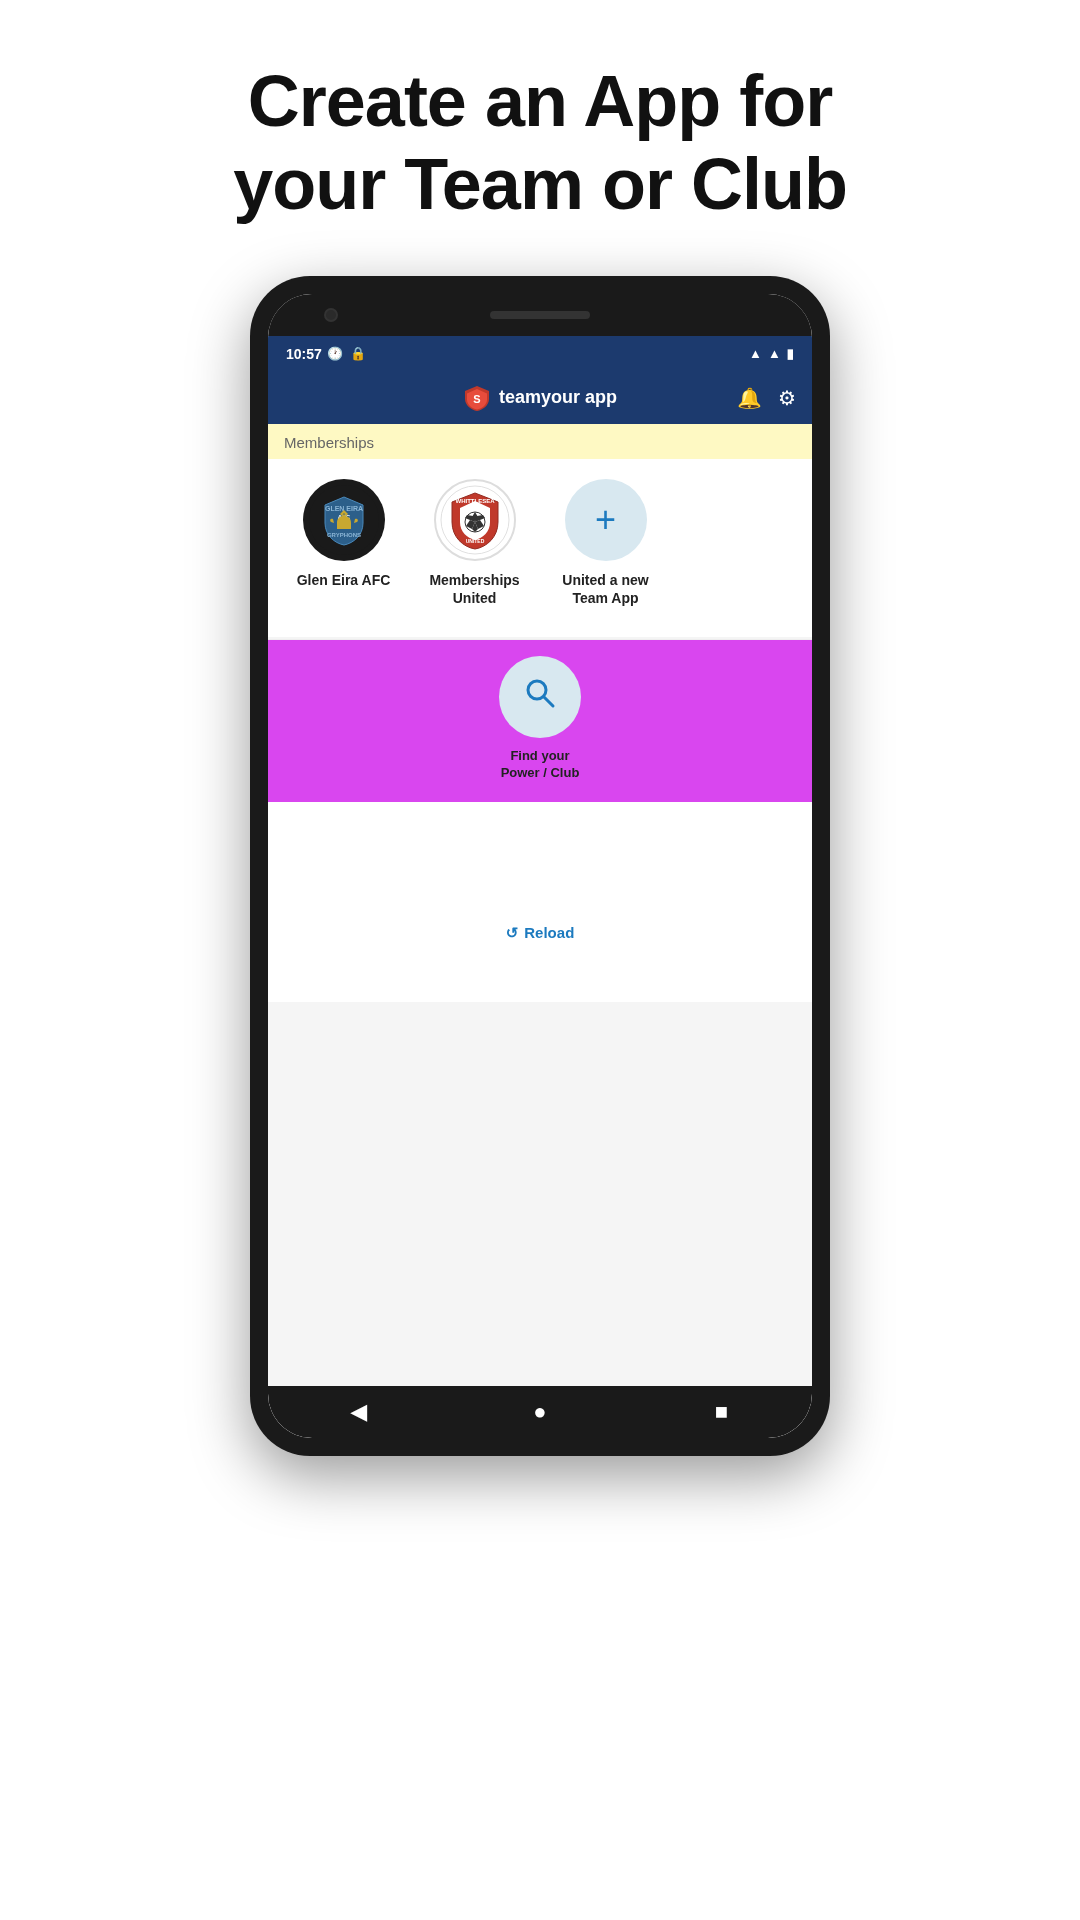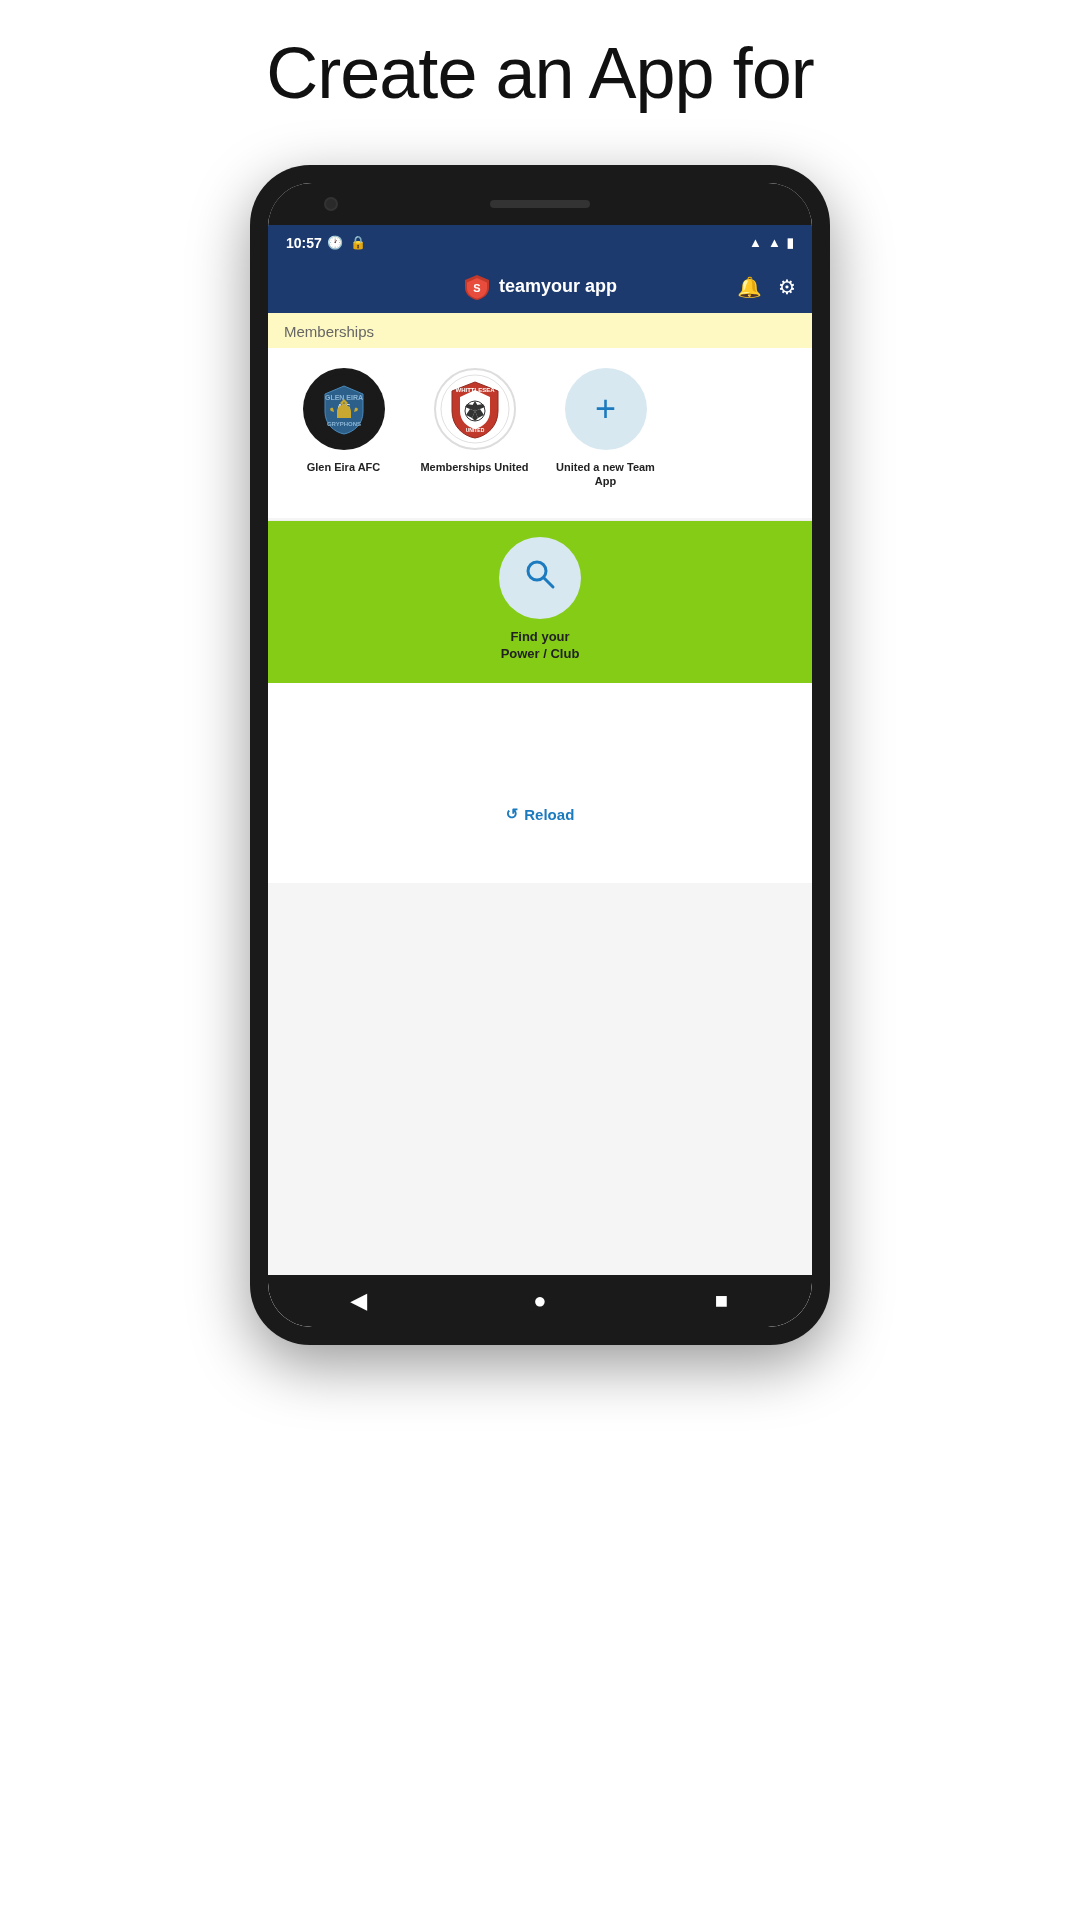--- a/index.html
+++ b/index.html
@@ -9,24 +9,24 @@
       flex-direction: column;
       align-items: center;
       width: 1080px;
       min-height: 1920px;
       font-family: 'Arial', sans-serif;
     }
 
     
     .page-heading {
       text-align: center;
-      margin-top: 32px;
+      margin-top: 60px;
       margin-bottom: 50px;
       font-size: 72px;
-      font-weight: 400;
+      font-weight: 700;
       color: #111111;
       line-height: 1.15;
       letter-spacing: -1px;
     }
 
     
     .phone-shell {
       width: 580px;
       height: 1180px;
       background: #1a1a1a;
@@ -171,30 +171,30 @@
       justify-content: center;
       margin-bottom: 10px;
       overflow: hidden;
     }
 
     .avatar-black { background: #1a1a1a; }
     .avatar-white { background: #e8e8e8; border: 1px solid #ddd; }
     .avatar-light-blue { background: #d8e8f0; }
 
     .item-label {
-      font-size: 11px;
+      font-size: 14px;
       text-align: center;
       color: #222;
       font-weight: 600;
       line-height: 1.3;
     }
 
     
     .find-team-section {
-      background: #84cc16;
+      background: #d946ef;
       display: flex;
       flex-direction: column;
       align-items: center;
       padding: 16px 0 20px;
       border-top: 1px solid #eee;
       margin-top: 2px;
     }
 
     .search-circle {
       width: 82px;
@@ -292,20 +292,21 @@
       background: white;
       position: relative;
       min-height: 200px;
     }
   </style>
 </head>
 <body>
 
 <h1 class="page-heading">
   <span>Create an App for</span><br>
+  <span>your Team or Club</span>
 </h1>
 
 <div class="phone-shell">
   <div class="phone-inner">
 
     <div class="phone-top-bar">
       <div class="phone-camera"></div>
       <div class="phone-speaker"></div>
     </div>
 

